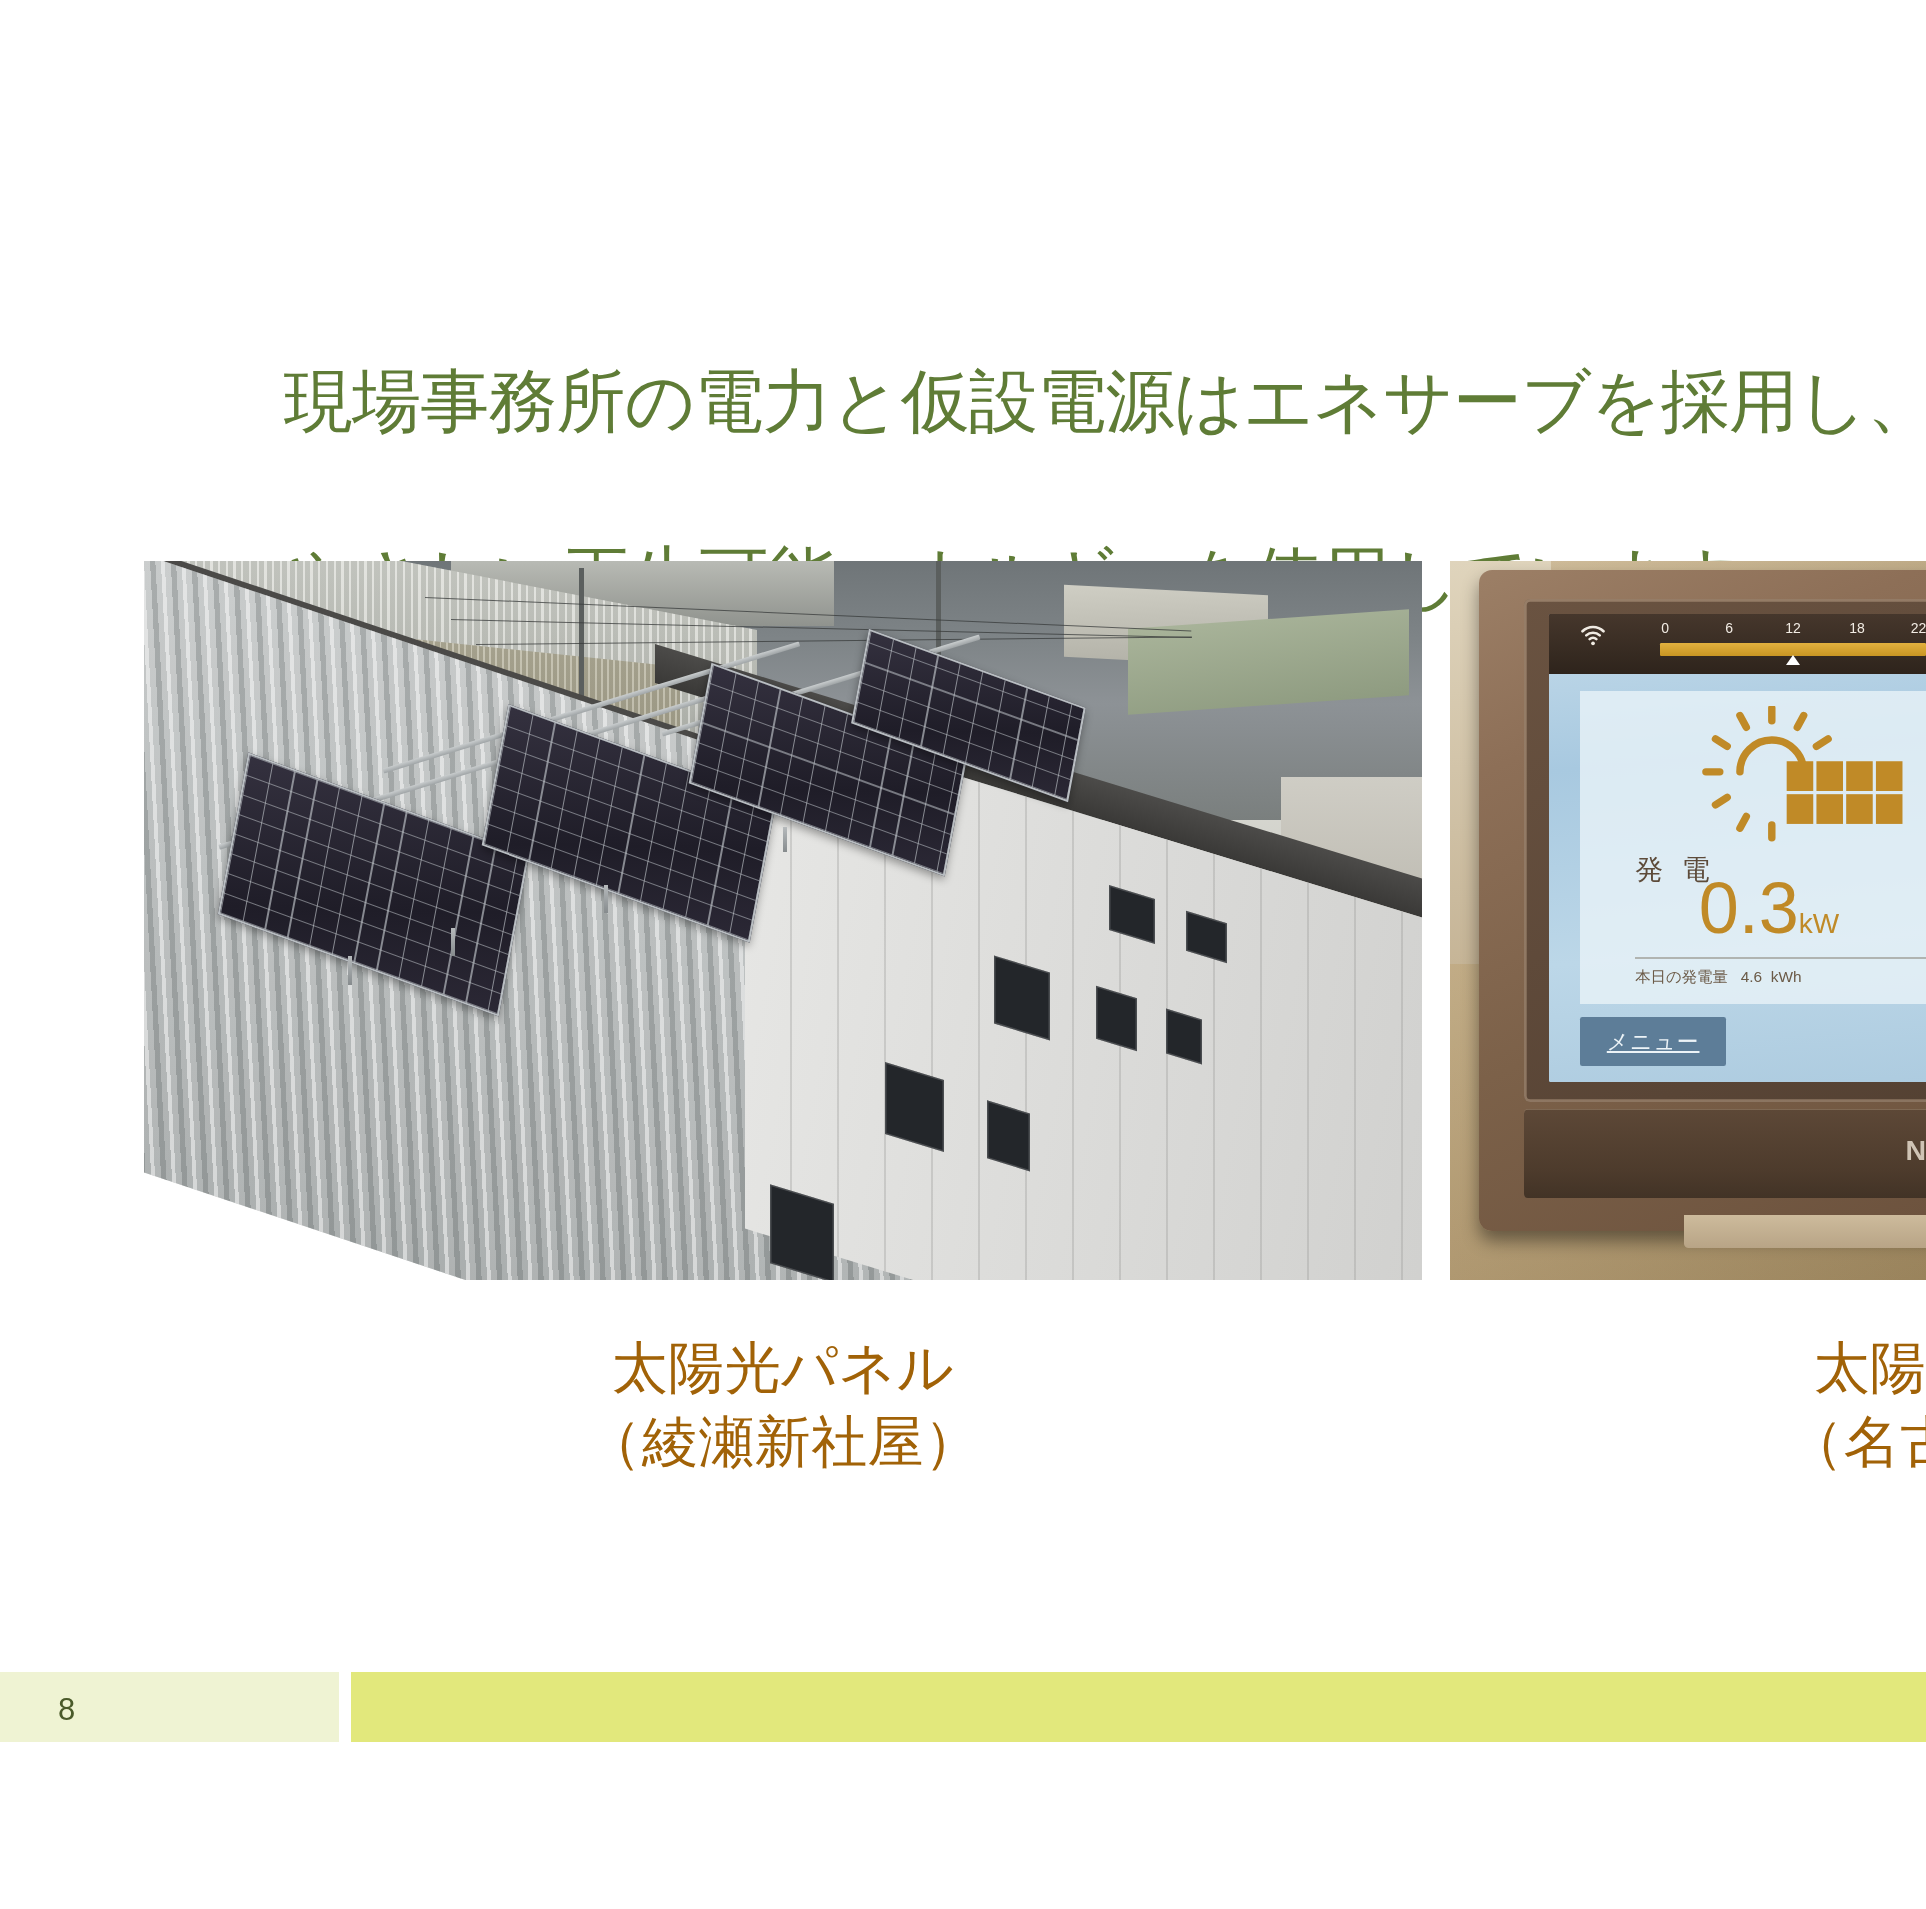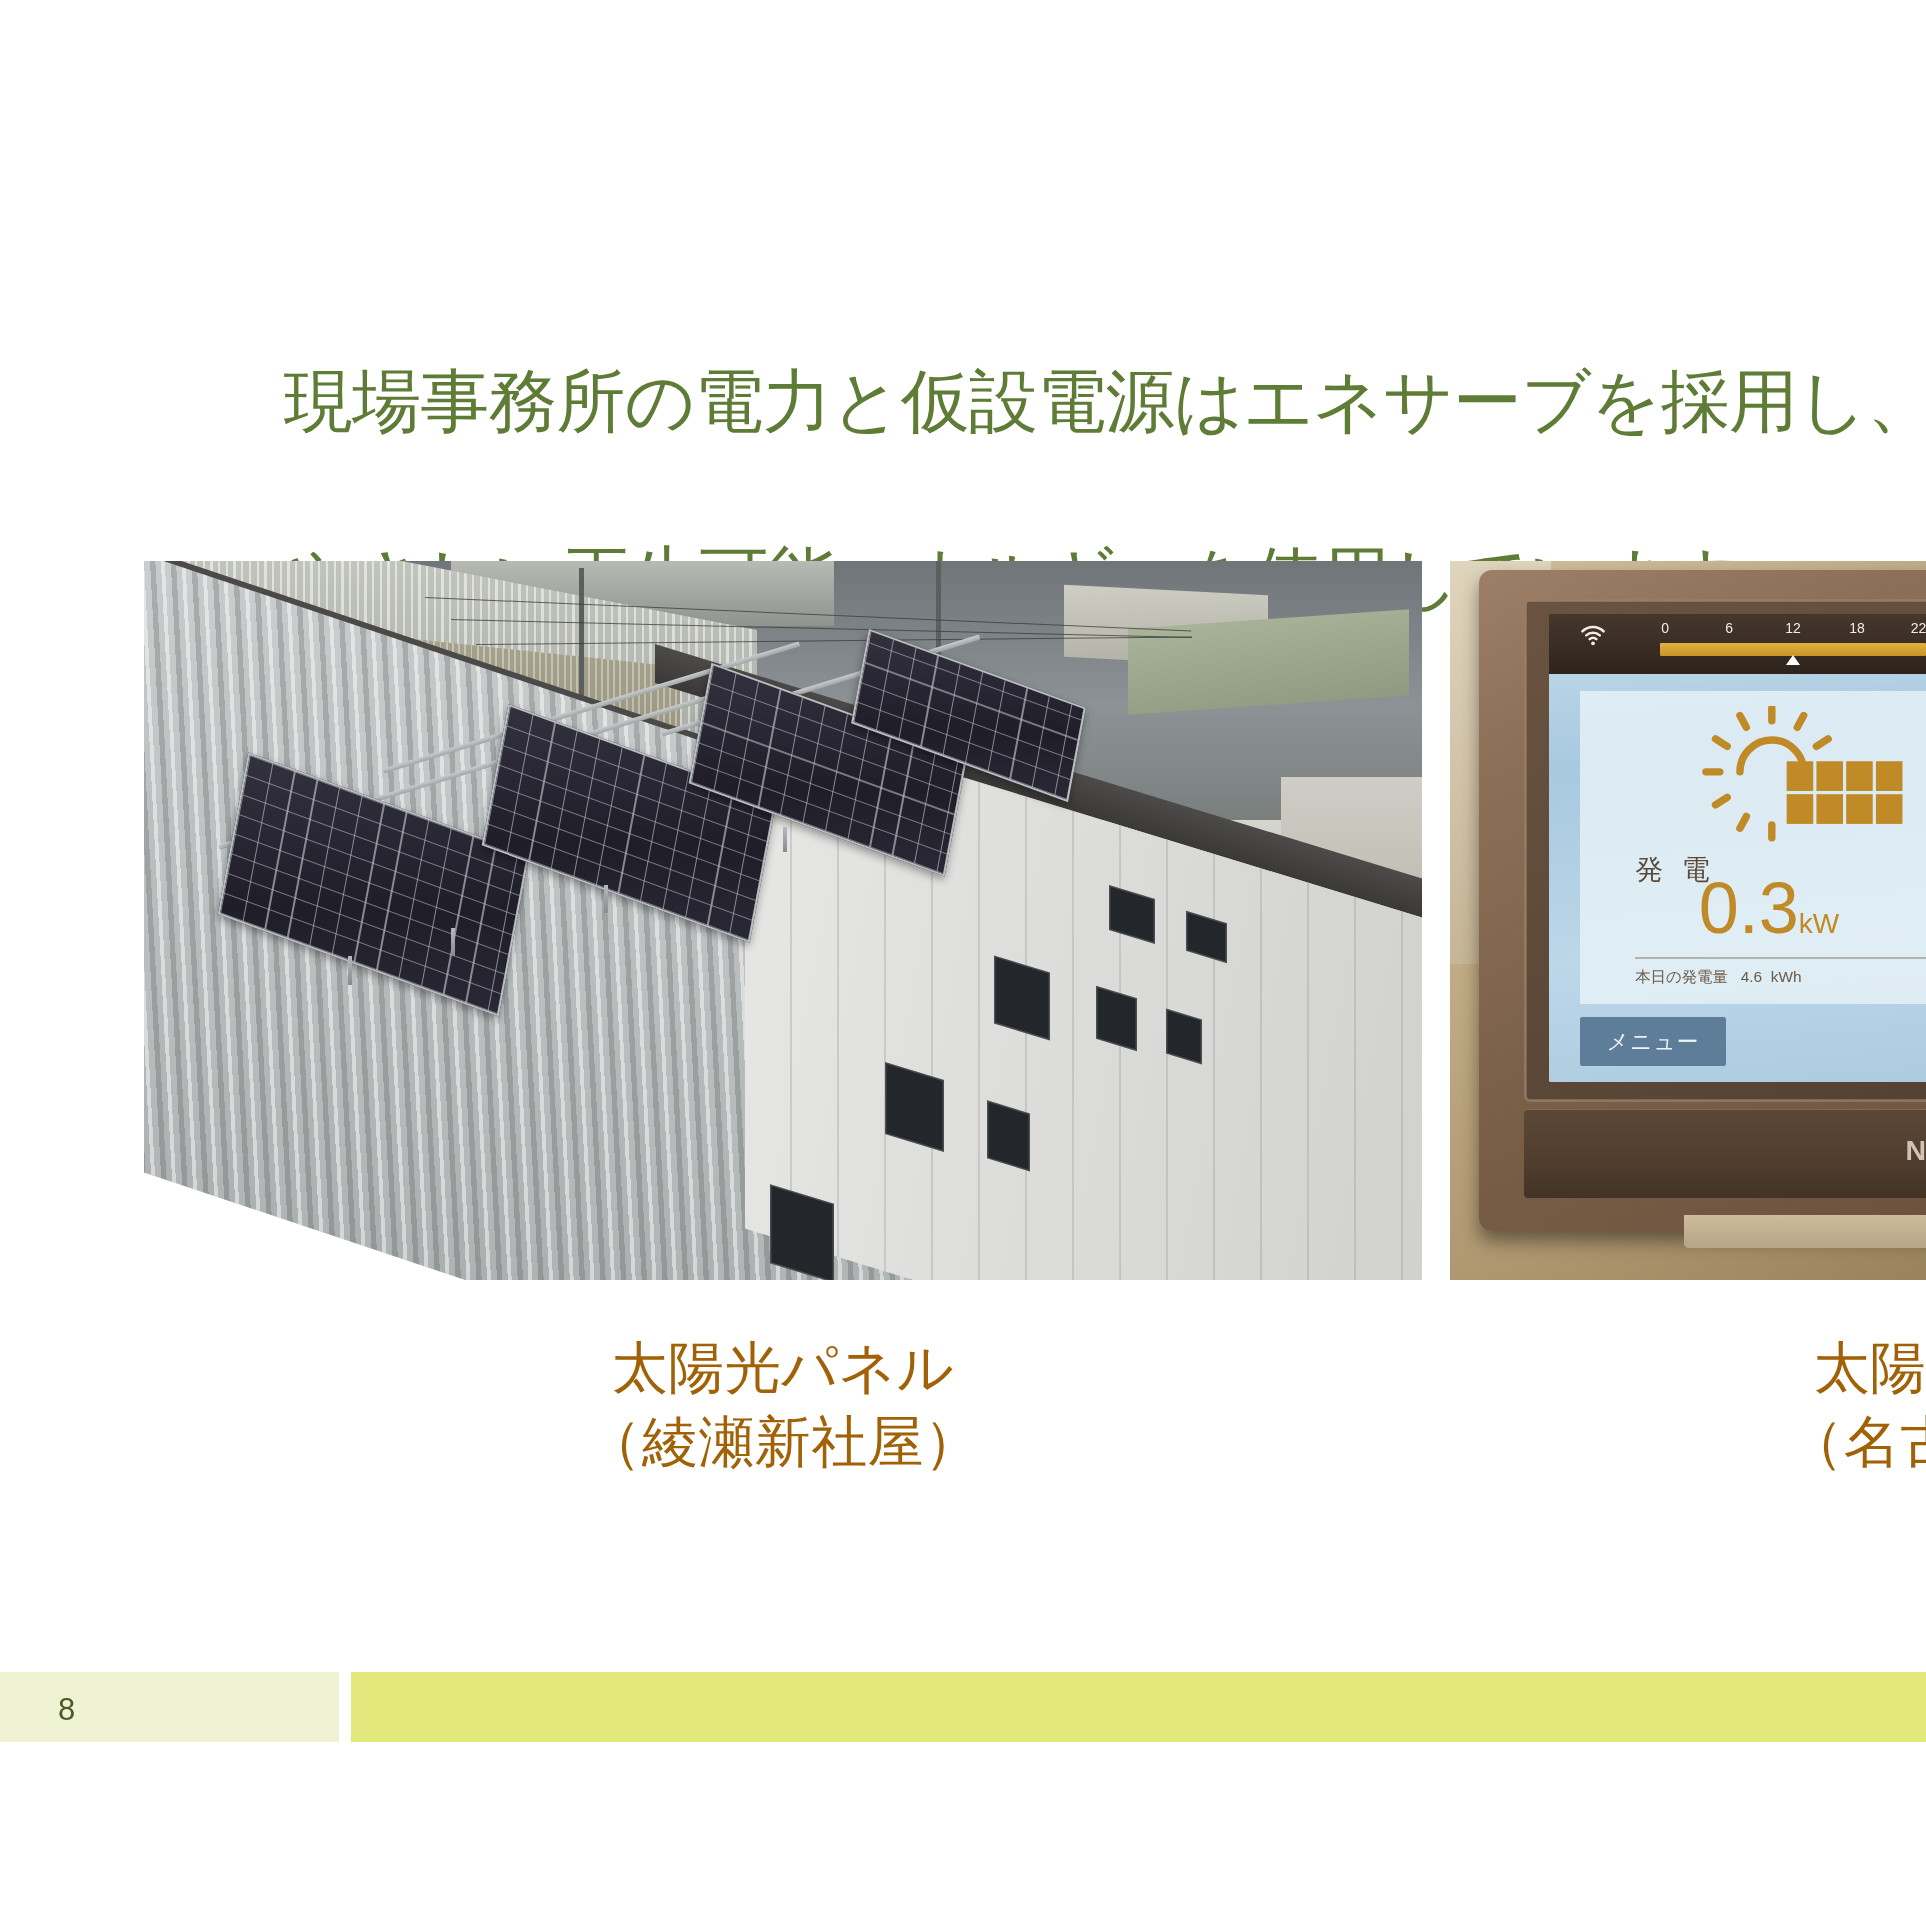--- a/index.html
+++ b/index.html
@@ -281,21 +281,21 @@
               <span>0.3</span><span class="unit">kW</span>
             </div>
             <div class="hr-thin" style="left:14%;top:85%;width:74%;"></div>
             <div class="sub-line" style="left:14%;top:88%;">
               <span>本日の発電量</span>
               &nbsp;&nbsp;<span>4.6</span>
               &nbsp;<span>kWh</span>
             </div>
           </div>
 
-          <div class="btn" id="btn-menu" style="left:3.5%;top:84%;width:16.5%;height:12%;">メニュー</div>
+          <div class="btn" id="btn-menu" style="left:3.5%;top:84%;width:16.5%;height:12%;text-decoration:underline;">メニュー</div>
 
         </div>
       </div>
     </div>
 
     <div class="brand-bar">
       <div class="brand-txt">Next Energy</div>
 
     </div>
     <div class="mon-foot"></div>

